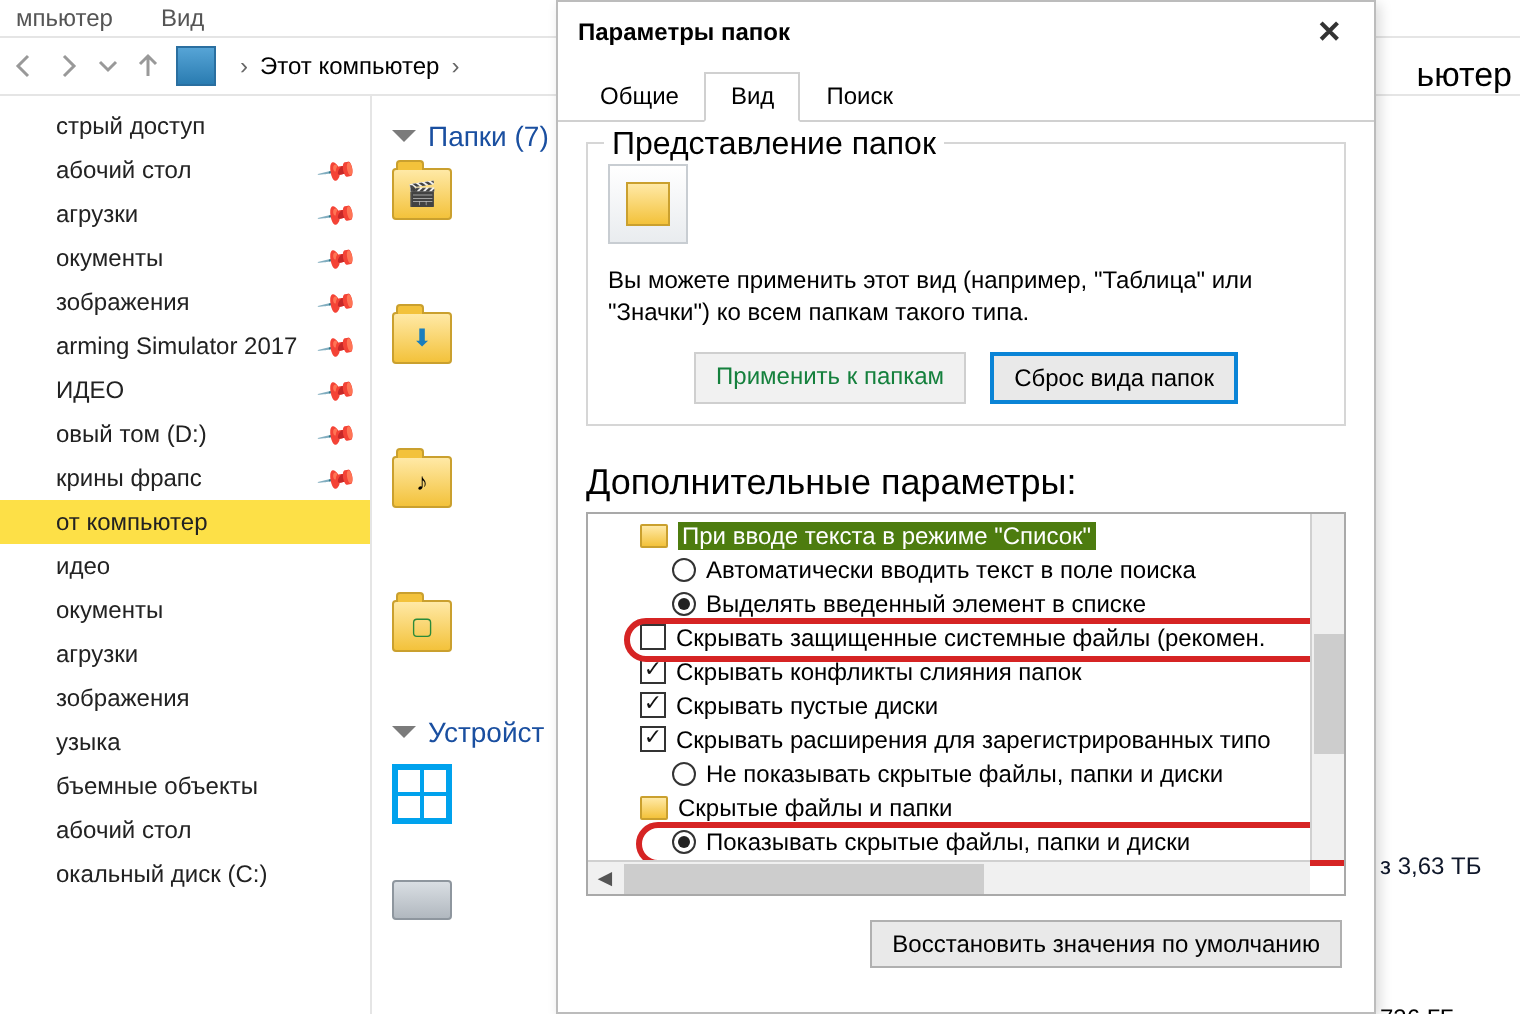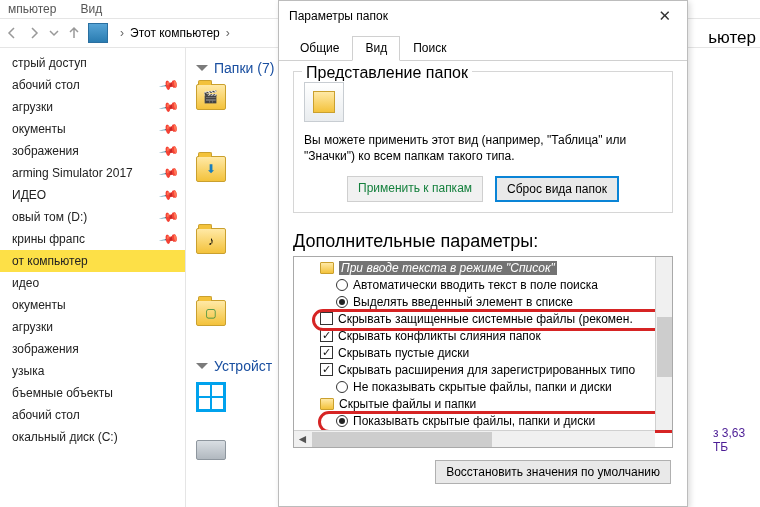--- a/index.html
+++ b/index.html
@@ -11,43 +11,43 @@
   .addrbar { height: 30px; display: flex; align-items: center; padding: 2px 4px; border-top: 1px solid #e5e5e5; border-bottom: 1px solid #e5e5e5; }
   .addrbar .navicons { display: flex; gap: 6px; align-items: center; color: #999; padding-right: 6px; }
   .addrbar .navicons svg { stroke: #999; }
   .addrbar .pcicon { width: 20px; height: 20px; background: linear-gradient(#56a4d6, #2a7cb1); border: 1px solid #2a6fa0; margin-right: 6px; }
   .addrbar .crumb { display: flex; align-items: center; }
   .addrbar .crumb .chev { padding: 0 6px; color: #666; }
 
   .main { display: flex; height: calc(100% - 48px); }
 
   .nav { width: 186px; border-right: 1px solid #e5e5e5; overflow: hidden; padding-top: 4px; }
-  .nav-item { display: flex; align-items: center; justify-content: space-between; height: 22px; padding: 0 8px 0 12px; color: #222; }
+  .nav-item { display: flex; align-items: center; justify-content: space-between; height: 22px; padding: 0 8px 0 28px; color: #222; }
   .nav-item .pin { color: #999; font-size: 13px; transform: rotate(35deg); }
   .nav-item.selected { background: #fde047; }
 
   .content { flex: 1; padding: 8px 4px 0 10px; position: relative; }
   .section-head { display: flex; align-items: center; color: #1a4fa0; font-size: 14px; margin: 4px 0 8px; }
   .section-head .caret { width: 0; height: 0; border-style: solid; border-width: 6px 6px 0 6px; border-color: #7b7b7b transparent transparent transparent; margin-right: 6px; }
 
   .folder-row { display: flex; gap: 18px; }
   .folder-icon { width: 30px; height: 26px; margin-bottom: 28px; position: relative; display: flex; align-items: center; justify-content: center; }
   .folder-icon::before { content: ""; position: absolute; inset: 0; background: linear-gradient(#ffe9a6, #f3c23b); border: 1px solid #caa02e; border-radius: 2px; }
   .folder-icon::after { content: ""; position: absolute; top: -4px; left: 2px; width: 12px; height: 4px; background: #f3c23b; border: 1px solid #caa02e; border-bottom: none; border-radius: 2px 2px 0 0; }
   .folder-icon span { position: relative; z-index: 1; }
   .drive-icon { width: 30px; height: 20px; background: linear-gradient(#d9dee3, #b1b8bf); border: 1px solid #8e969e; border-radius: 2px; margin-bottom: 28px; position: relative; }
   .win-icon { width: 30px; height: 30px; background: #00a2ed; display: grid; grid-template: 1fr 1fr / 1fr 1fr; gap: 2px; padding: 3px; margin-bottom: 18px; }
   .win-icon div { background: #fff; }
 
   .right-col { position: absolute; right: 0; top: 0; width: 70px; font-size: 12px; }
-  .right-col .size { margin-top: 378px; color: #4c1d95; margin-left: 23px; }
+  .right-col .size { margin-top: 378px; color: #0f172a; }
   .right-col .size2 { margin-top: 62px; color: #000; }
 
   .dialog { position: absolute; left: 278px; top: 0; width: 410px; height: 507px; background: #fff; border: 1px solid #bcbcbc; box-shadow: 2px 2px 6px rgba(0,0,0,0.15); }
-  .dialog-title { height: 30px; display: flex; align-items: center; justify-content: space-between; padding: 0 10px; font-size: 12px; }
+  .dialog-title { height: 30px; display: flex; align-items: center; justify-content: space-between; padding: 0 10px; font-size: 12px; font-weight: bold; }
   .dialog-title .close { font-size: 15px; color: #333; padding: 2px 6px; }
 
   .tabs { display: flex; border-bottom: 1px solid #d0d0d0; padding: 0 8px; margin-top: 4px; }
   .tab { padding: 4px 12px 5px; font-size: 12px; border: 1px solid transparent; position: relative; top: 1px; }
   .tab.active { border: 1px solid #d0d0d0; border-bottom: 1px solid #fff; background: #fff; }
 
   .dlg-body { padding: 10px 14px; }
 
   .group { border: 1px solid #d6d6d6; padding: 10px; margin-bottom: 10px; position: relative; }
   .group-title { position: absolute; top: -8px; left: 8px; background: #fff; padding: 0 4px; font-size: 16px; }
@@ -64,21 +64,21 @@
 
   .tree { border: 1px solid #a9a9a9; height: 192px; overflow: hidden; position: relative; font-size: 12px; }
   .tree-inner { padding: 2px 4px 2px 10px; }
   .ti { display: flex; align-items: center; gap: 5px; height: 17px; white-space: nowrap; }
   .ti.i1 { padding-left: 16px; }
   .ti.i2 { padding-left: 32px; }
   .ti .fold { width: 14px; height: 12px; background: linear-gradient(#ffe9a6,#f3c23b); border: 1px solid #caa02e; border-radius: 1px; flex-shrink: 0; }
   .ti .chk { width: 13px; height: 13px; border: 1px solid #333; flex-shrink: 0; display: flex; align-items: center; justify-content: center; font-size: 11px; line-height: 1; color: #111; }
   .ti .rad { width: 12px; height: 12px; border: 1px solid #333; border-radius: 50%; flex-shrink: 0; display: flex; align-items: center; justify-content: center; }
   .ti .rad.sel::after { content: ""; width: 6px; height: 6px; background: #222; border-radius: 50%; }
-  .ti.selbg span.txt { background: #737373; color: #fff; padding: 0 2px; font-style: italic; }
+  .ti.selbg span.txt { background: #4d7c0f; color: #fff; padding: 0 2px; }
   .highlight { position: absolute; border: 3px solid #d62424; border-radius: 12px; pointer-events: none; }
   .hl1 { left: 18px; top: 52px; width: 378px; height: 22px; }
   .hl2 { left: 24px; top: 154px; width: 370px; height: 22px; }
 
   .hscroll { position: absolute; bottom: 0; left: 0; right: 17px; height: 17px; background: #f0f0f0; border-top: 1px solid #d0d0d0; display: flex; align-items: center; }
   .hscroll .arrow { width: 17px; height: 17px; display: flex; align-items: center; justify-content: center; color: #555; }
   .hscroll .thumb { width: 180px; height: 15px; background: #cdcdcd; margin-left: 1px; }
   .vscroll { position: absolute; top: 0; bottom: 17px; right: 0; width: 17px; background: #f0f0f0; border-left: 1px solid #d0d0d0; }
   .vscroll .thumb { position: absolute; left: 1px; width: 15px; top: 60px; height: 60px; background: #cdcdcd; }
 

